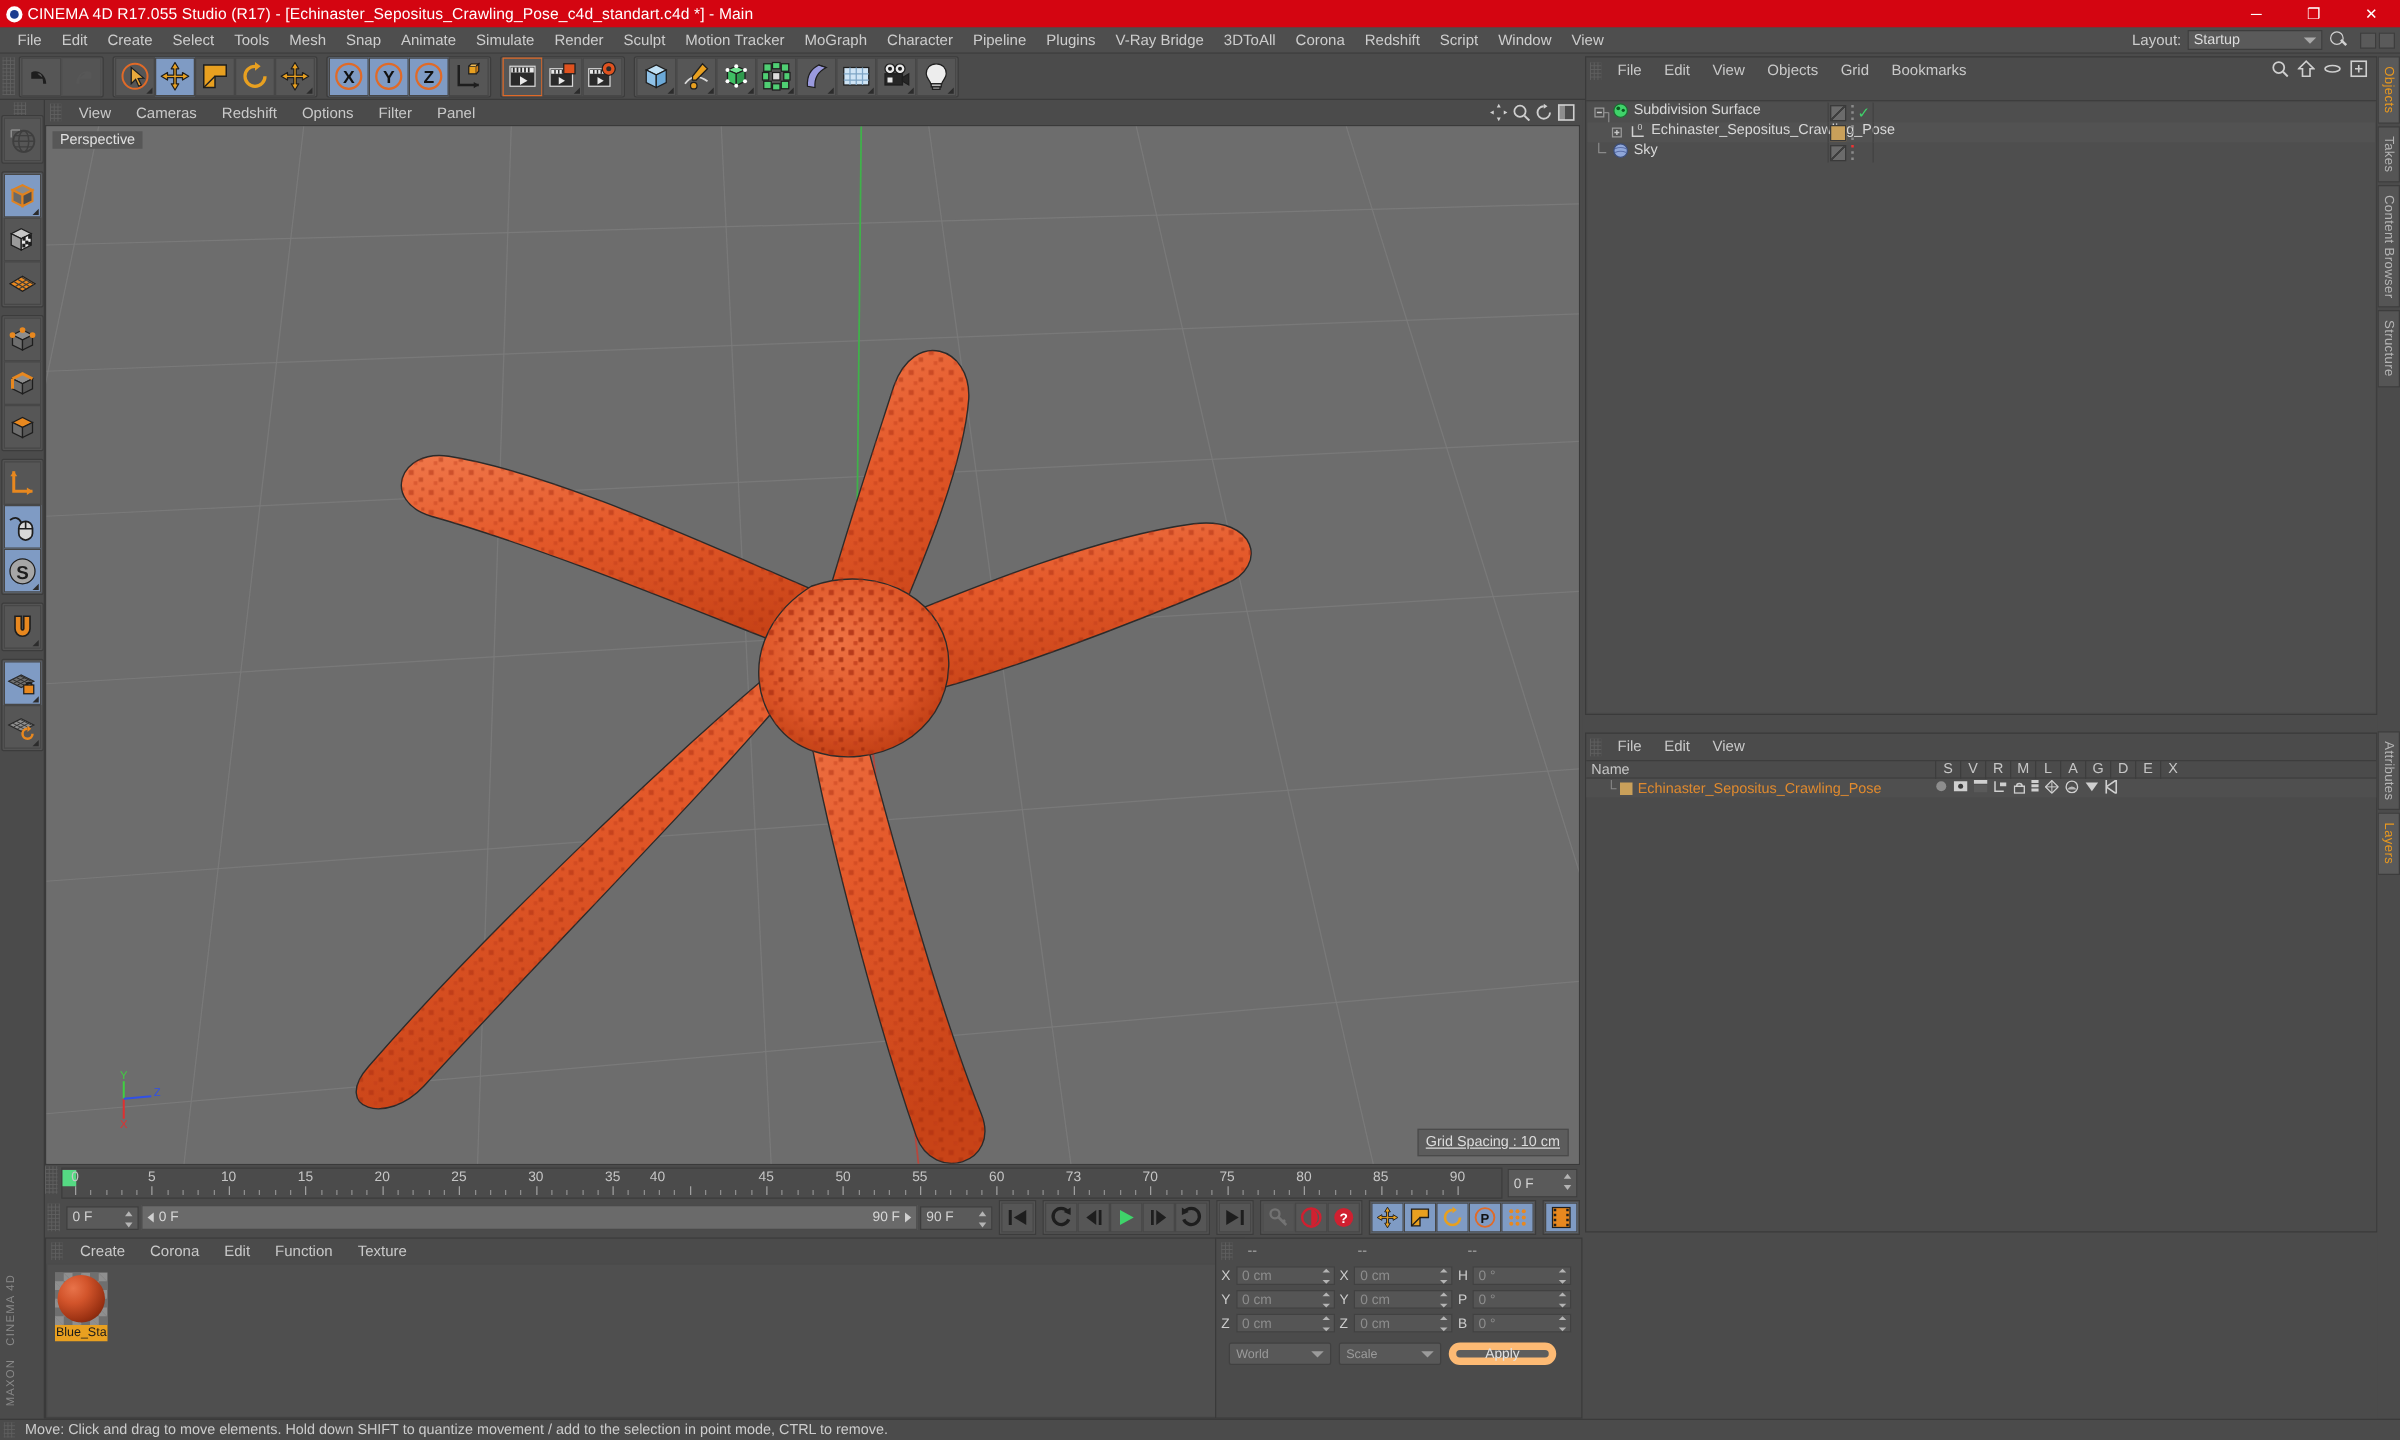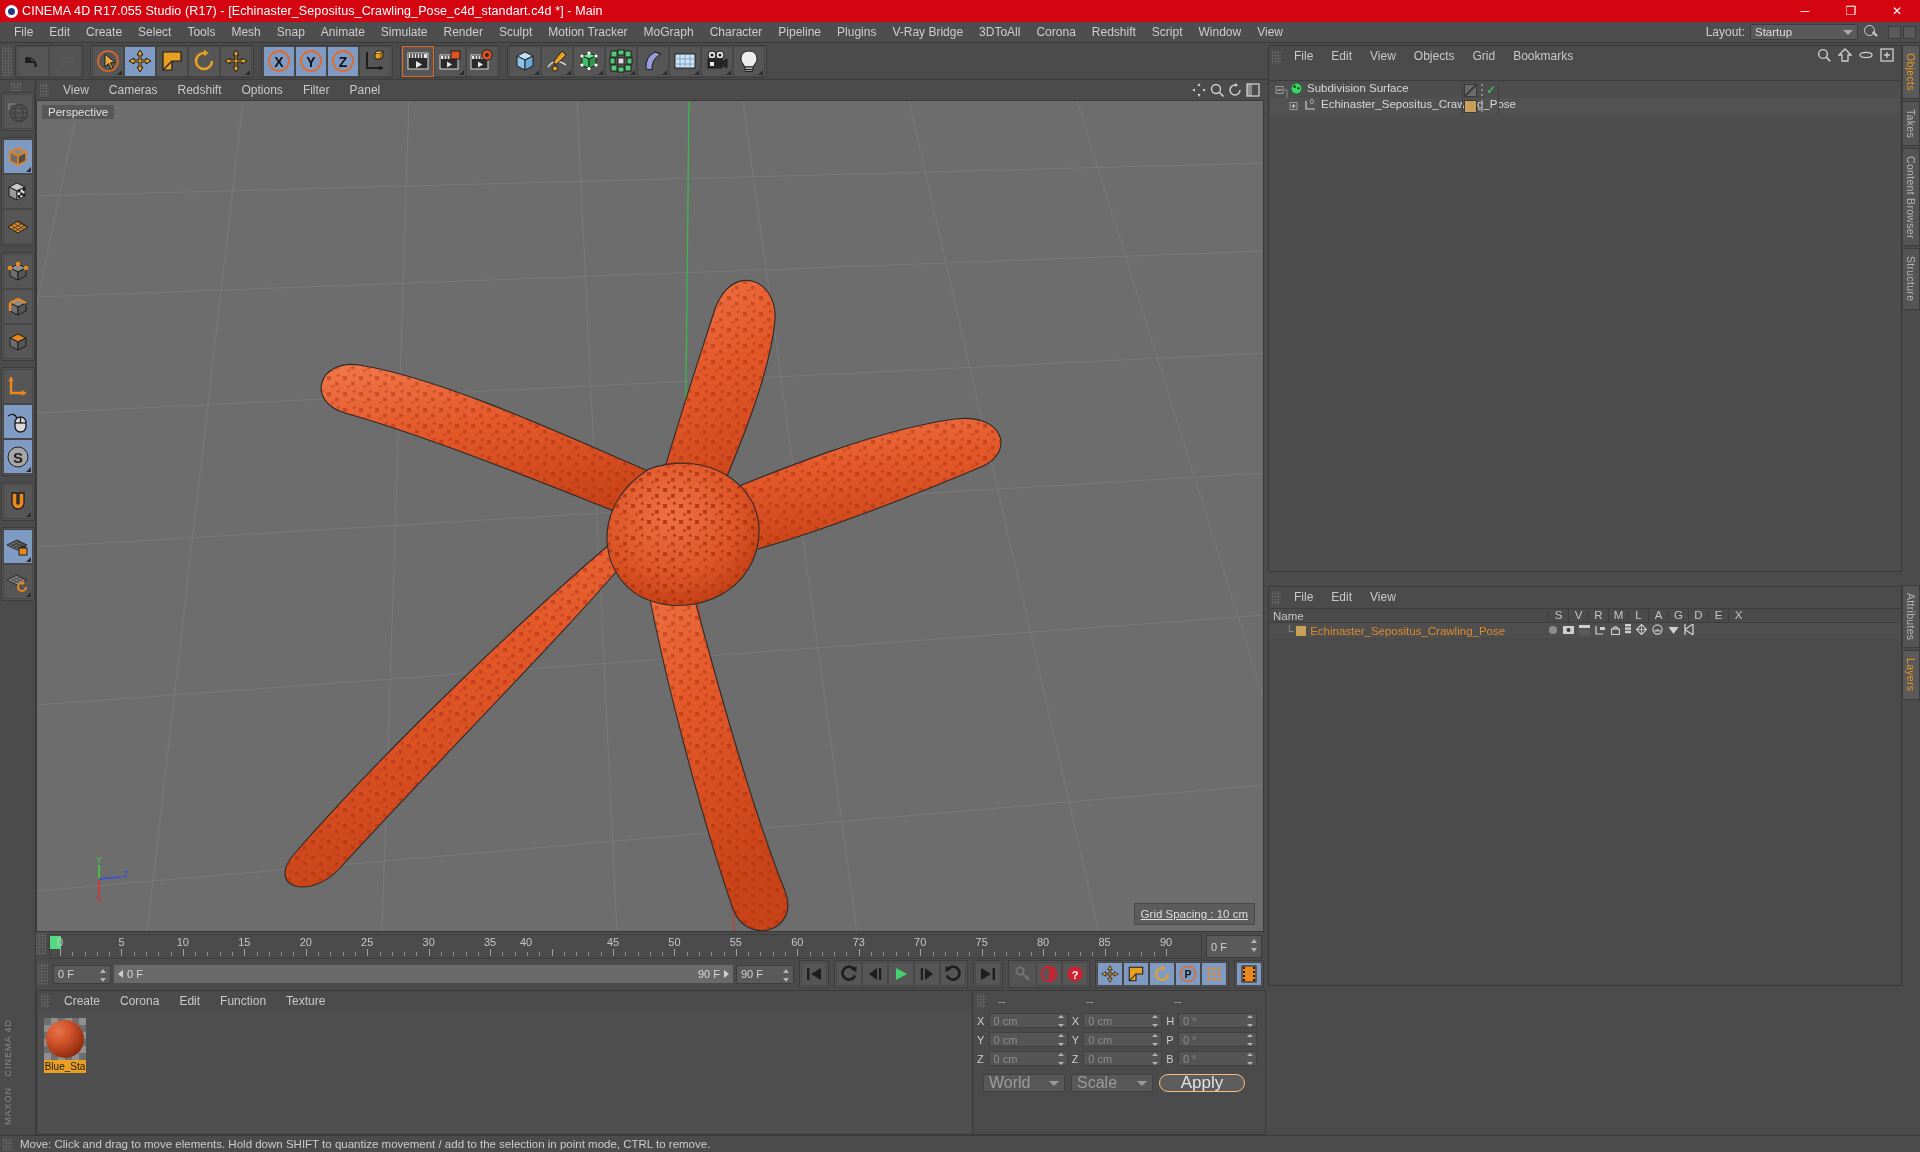--- a/index.html
+++ b/index.html
@@ -149,24 +149,24 @@
   .coord-rows { padding:2px 4px 0 4px; }
   .crow { display:flex; align-items:center; height:15px; margin-bottom:4px; gap:0; }
   .clbl { width:12px; font-size:11px; color:#cdcdcd; text-align:left; }
   .cfield { width:82px; height:15px; background:#555555; border:1px solid #414141; margin-right:4px;
      font-size:11px; color:#8d8d8d; display:flex; align-items:center; padding:0 4px; position:relative;}
   .cfield .spin { right:2px; top:1px; height:12px;}
   .cfield .spin::before { border-bottom-width:3.5px;}
   .cfield .spin::after { border-top-width:3.5px;}
   .crow-bot { display:flex; align-items:center; gap:6px; padding:4px 4px 0 6px; }
   .dropdown { width:82px; height:18px; background:#585858; border:1px solid #414141; position:relative;
-     font-size:16px; color:#9b9b9b; display:flex; align-items:center; padding:0 5px; border-radius:2px;}
+     font-size:10px; color:#9b9b9b; display:flex; align-items:center; padding:0 5px; border-radius:2px;}
   .dropdown .arrow { position:absolute; right:5px; top:6px; border-left:5px solid transparent; border-right:5px solid transparent; border-top:5px solid #9b9b9b;}
-  .applybtn { width:86px; height:18px; background:#5d5d5d; border:1px solid #fdba74; border-radius:9px;
-     font-size:17px; color:#e2e2e2; display:flex; align-items:center; justify-content:center; }
+  .applybtn { width:86px; height:18px; background:#5d5d5d; border:6px solid #fdba74; border-radius:9px;
+     font-size:11px; color:#e2e2e2; display:flex; align-items:center; justify-content:center; }
 
   
   .objmgr { position:absolute; left:1268px; top:45px; width:634px; height:527px; background:#4b4b4b; border:1px solid #3a3a3a; }
   .om-menu { height:21px; display:flex; align-items:center; padding-left:3px; }
   .om-menu .mi { padding:0 9px; font-size:12px; color:#c9c9c9; line-height:21px;}
   .om-icons { margin-left:auto; display:flex; gap:7px; padding-right:7px; align-items:center;}
   .om-head { height:14px; border-bottom:1px solid #3d3d3d; }
   .om-rows { position:absolute; left:1px; top:36px; right:1px; bottom:1px; background:#4e4e4e; }
   .orow { height:16px; display:flex; align-items:flex-start; position:relative; font-size:11.5px; }
   .orow:nth-child(odd) { background:#4e4e4e; }
@@ -1179,20 +1179,45 @@
         <span class="tagcol">
           <span style="display:inline-block;width:13px;height:13px;background:#c9a05a;border:1px solid #3a3a3a;"></span>
           <span class="dots">
               <i></i>
               <i></i>
               <i></i>
             </span>
         </span>
       </div>
 
+      <div class="orow" style="padding-left:4px;">
+        <span class="tree">
+          <svg width="16" height="16" viewBox="0 0 16 16">
+              <path d="M5 0 L5 8 L11 8" fill="none" stroke="#8a8a8a" stroke-width="1"></path>
+            </svg>
+        </span>
+        <span style="margin-right:4px;">
+          <svg width="13" height="13" viewBox="0 0 13 13">
+              <circle cx="6.5" cy="6.5" r="5.4" fill="#8fa6d8" stroke="#3b4d7a"></circle>
+              <path d="M2 5 Q6.5 3 11 5" fill="none" stroke="#5a6fa8" stroke-width=".9"></path>
+              <path d="M2 8 Q6.5 6 11 8" fill="none" stroke="#5a6fa8" stroke-width=".9"></path>
+            </svg>
+        </span>
+        <span class="oname">Sky</span>
+        <span class="divider"></span>
+        <span class="divider2"></span>
+        <span class="tagcol">
+          <span style="display:inline-block;width:13px;height:13px;background:linear-gradient(135deg,#6b6b6b 45%,#3e3e3e 45%,#3e3e3e 55%,#6b6b6b 55%);border:1px solid #3a3a3a;"></span>
+          <span class="dots">
+              <i style="background:#e33;"></i>
+              <i></i>
+              <i></i>
+            </span>
+        </span>
+      </div>
 
     </div>
   </div>
 
   <div class="layermgr">
     <div class="lm-menu">
       <span class="vp-grip"></span>
       <span class="mi">File</span>
       <span class="mi">Edit</span>
       <span class="mi">View</span>

